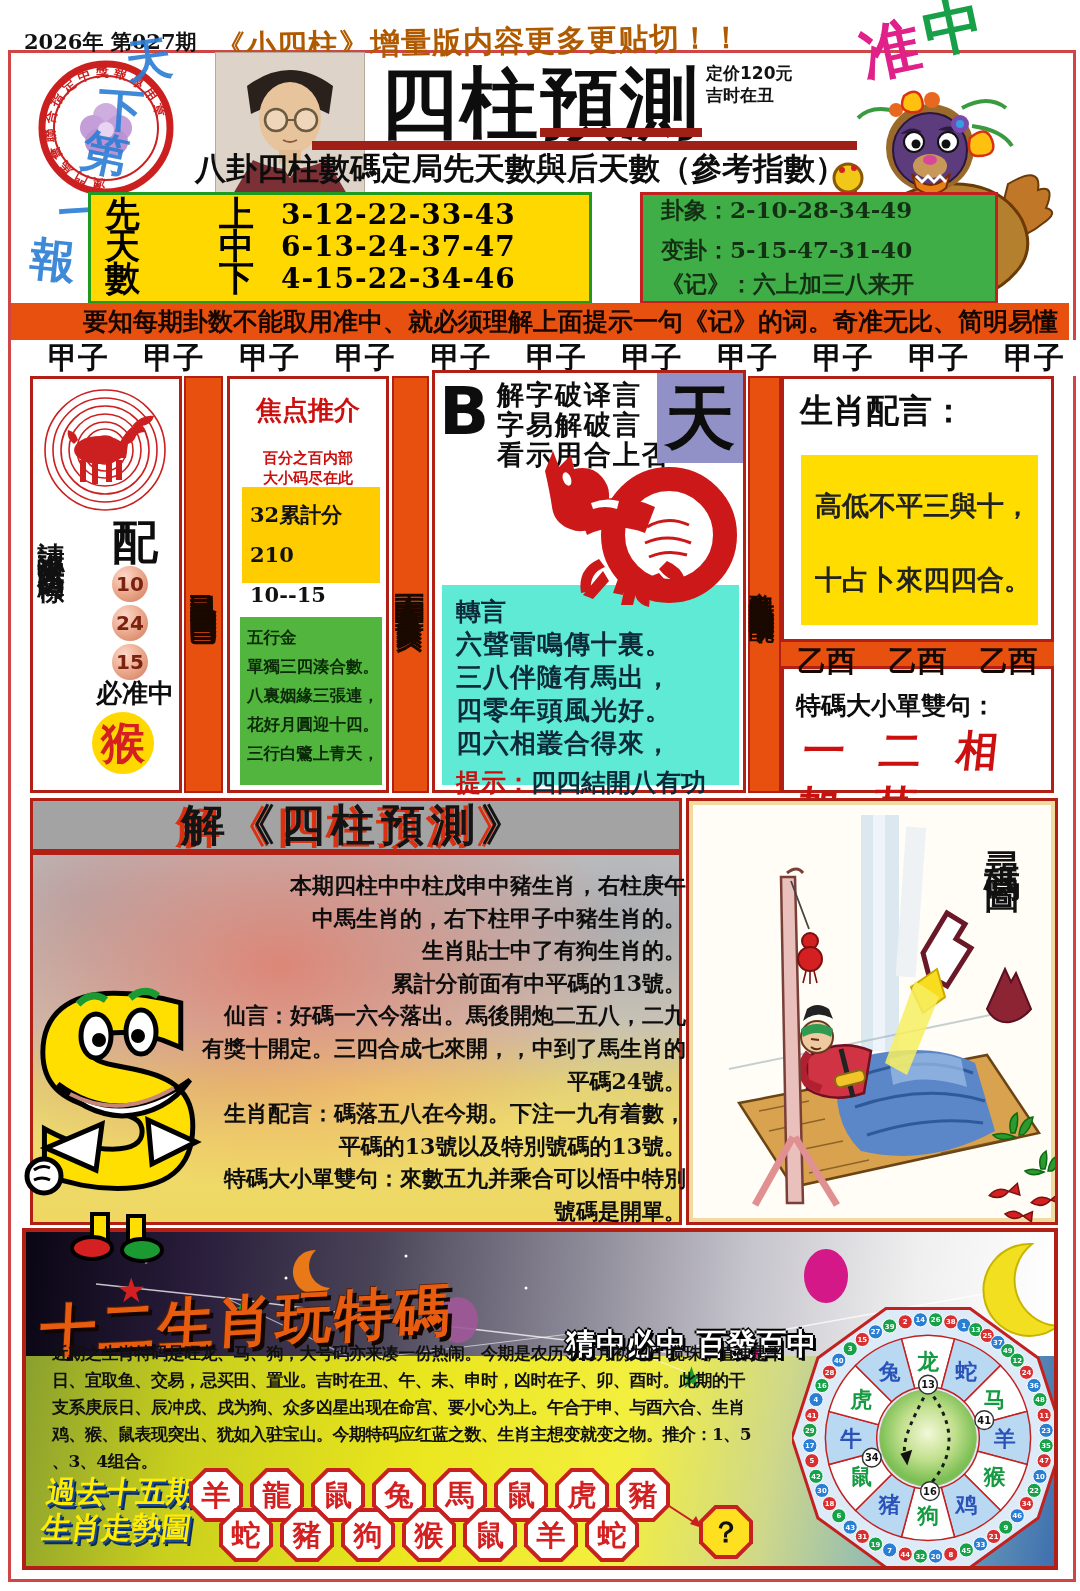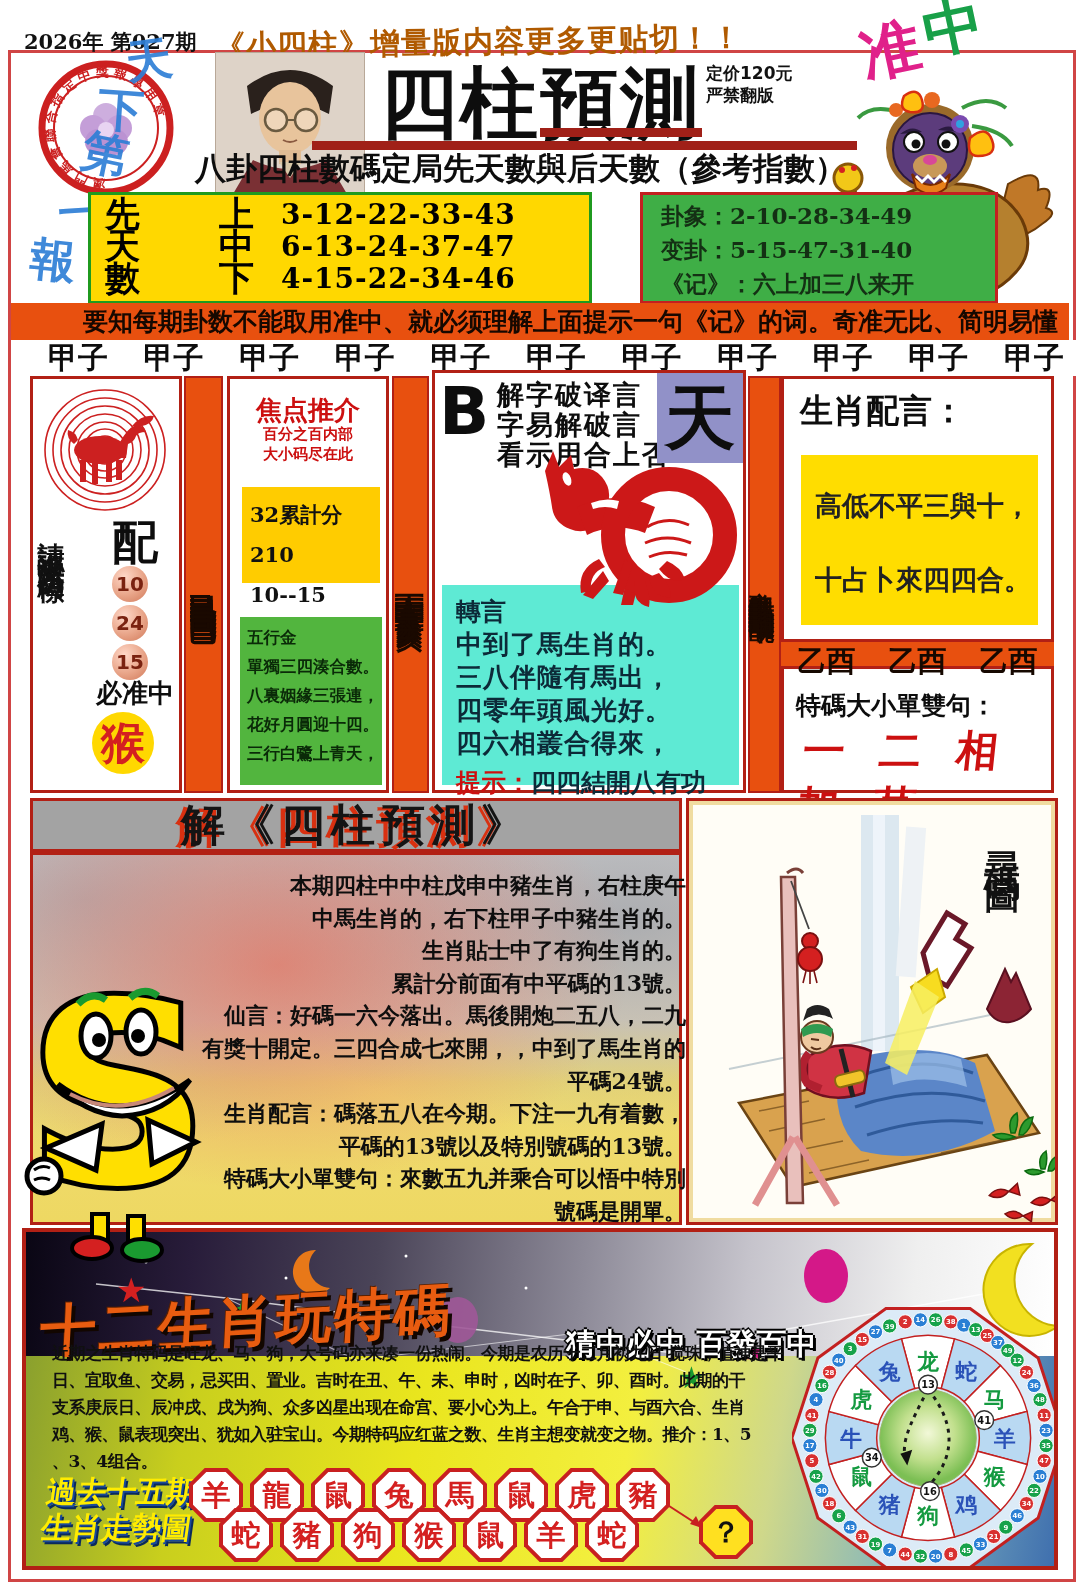--- a/index.html
+++ b/index.html
@@ -44,21 +44,21 @@
   #pei{left:112px;top:512px;font-size:46px;font-weight:900;color:#0d0d0d;}
   #balls{left:112px;top:566px;display:flex;flex-direction:column;gap:3px;}
   .ball{width:36px;height:36px;border-radius:50%;text-align:center;line-height:36px;font-size:20px;font-weight:800;
         background:radial-gradient(circle at 35% 30%,#ffd8c8,#e8a488 55%,#d07858);color:#7a2210;}
   #sure{left:96px;top:676px;font-size:26px;font-weight:900;color:#0d0d0d;}
   #monkey{left:92px;top:712px;width:62px;height:62px;border-radius:50%;background:#ffd800;text-align:center;
           line-height:62px;font-size:44px;font-weight:900;color:#d42020;}
   #s1{left:184px;top:376px;width:39px;height:417px;}
   #p-focus{left:227px;top:376px;width:162px;height:417px;}
   #focus-title{left:0;top:14px;width:100%;text-align:center;color:#cc1010;font-size:26px;font-weight:900;}
-  .focus-sub{left:0;width:100%;text-align:center;color:#cc1010;font-size:15px;font-weight:900;}
+  .focus-sub{left:0;width:100%;text-align:center;color:#cc1010;font-size:15px;font-weight:900;margin-top:24px;}
   #score-box{left:12px;top:108px;width:138px;height:96px;background:#ffcc00;color:#111;
              font-size:21px;font-weight:800;line-height:40px;padding:8px 0 0 8px;box-sizing:border-box;}
   #wuxing-box{left:10px;top:238px;width:142px;height:168px;background:#52b53e;color:#0a2a08;
               font-size:16.5px;font-weight:600;line-height:29px;padding:6px 0 0 7px;box-sizing:border-box;}
   #s2{left:392px;top:376px;width:37px;height:417px;}
   #p-b{left:432px;top:370px;width:314px;height:423px;}
   #bmark{left:4px;top:0px;font-size:66px;font-weight:900;color:#0d0d0d;font-family:"DejaVu Sans",sans-serif;}
   .bline{left:62px;font-size:27px;font-weight:900;color:#0d0d0d;letter-spacing:2px;}
   #tian-box{left:222px;top:0px;width:86px;height:90px;background:#9191c8;text-align:center;line-height:90px;
             font-size:70px;font-weight:900;color:#0d0d0d;}
@@ -162,21 +162,21 @@
     <line x1="72" y1="68" x2="80" y2="68" stroke="#6a5a40" stroke-width="2"></line>
     <path d="M68,88 Q75,92 82,88" stroke="#8a5a40" stroke-width="2" fill="none"></path>
     <rect x="64" y="98" width="22" height="14" fill="#e0bc94"></rect>
     <path d="M18,142 L38,108 Q75,126 112,108 L132,142 Z" fill="#7a3034"></path>
     <path d="M64,110 L75,126 L86,110 Z" fill="#d8c8a8"></path>
   </svg>
 
   <div id="main-title" class="abs serif">四柱預測</div>
   <div id="price-box" class="abs sans">
     <div>定价120元</div>
-    <div>严禁翻版</div>
+    <div>吉时在丑</div>
   </div>
   <div id="ub1" class="abs underbar"></div>
   <div id="ub2" class="abs underbar"></div>
   <div id="subtitle" class="abs serif">八卦四柱數碼定局先天數與后天數（參考指數）</div>
 
   <svg class="abs" style="left:812px;top:86px" width="246" height="250" viewBox="0 0 246 250">
     <path d="M196,98 q34,-20 30,6 q18,-6 8,18 q14,4 -4,16 q-24,20 -46,8 z" fill="#c07828" stroke="#6a3a08" stroke-width="2"></path>
     <path d="M58,150 q18,-48 72,-52 q58,-4 80,36 q14,30 -6,52 q-26,30 -74,30 q-40,0 -60,-24 q-16,-20 -12,-42 z" fill="#b5802e" stroke="#6a3a08" stroke-width="3"></path>
     <g stroke="#7a4a10" stroke-width="2" fill="none">
       <path d="M80,130 q30,-16 64,-12"></path>
@@ -224,21 +224,21 @@
       <span class="fkey">中</span>
       <span class="fval">6-13-24-37-47</span>
     </div>
     <div class="frow" style="top:66px">
       <span class="flabel">數</span>
       <span class="fkey">下</span>
       <span class="fval">4-15-22-34-46</span>
     </div>
   </div>
   <div id="fate-green" class="abs">
-    <div class="grow" style="top:6px"><span>卦象：</span><span>2-10-28-34-49</span></div>
+    <div class="grow" style="top:0"><span>卦象：</span><span>2-10-28-34-49</span></div>
     <div class="grow" style="top:40px"><span>变卦：</span><span>5-15-47-31-40</span></div>
     <div class="grow" style="top:74px"><span>《记》：</span><span>六上加三八来开</span></div>
   </div>
 
   <div id="notice" class="abs serif">要知每期卦数不能取用准中、就必须理解上面提示一句《记》的词。奇准无比、简明易懂</div>
   <div id="jiazi-row" class="abs serif">
       <span>甲子</span>
       <span>甲子</span>
       <span>甲子</span>
       <span>甲子</span>
@@ -306,21 +306,21 @@
 
   <div id="p-b" class="abs panel">
     <div id="bmark" class="abs">B</div>
     <div class="abs bline serif" style="top:4px">解字破译言</div>
     <div class="abs bline serif" style="top:34px">字易解破言</div>
     <div class="abs bline serif" style="top:64px">看示用合上否</div>
     <div id="tian-box" class="abs serif">天</div>
     <div id="blue-box" class="abs serif">
       <div id="poem-title">轉言</div>
       <div id="poem-lines">
-          <div>中到了馬生肖的。</div>
+          <div>六聲雷鳴傳十裏。</div>
           <div>三八伴隨有馬出，</div>
           <div>四零年頭風光好。</div>
           <div>四六相叢合得來，</div>
         </div>
       <div id="hint-line"><span class="hl">提示：</span><span>四四結開八有功</span></div>
     </div>
     <svg class="abs" style="left:72px;top:58px" width="240" height="180" viewBox="0 0 240 180">
       <g fill="#cc1818">
         <path d="M38,40 l8,-20 6,16 12,-12 3,14 q18,-4 28,8 q10,12 6,26 l-10,22 q-14,10 -28,4 q-16,-6 -18,-22 q-2,-14 -7,-36 z"></path>
         <path d="M70,76 q40,-18 78,0 l-10,26 q-30,-12 -58,2 z"></path>

